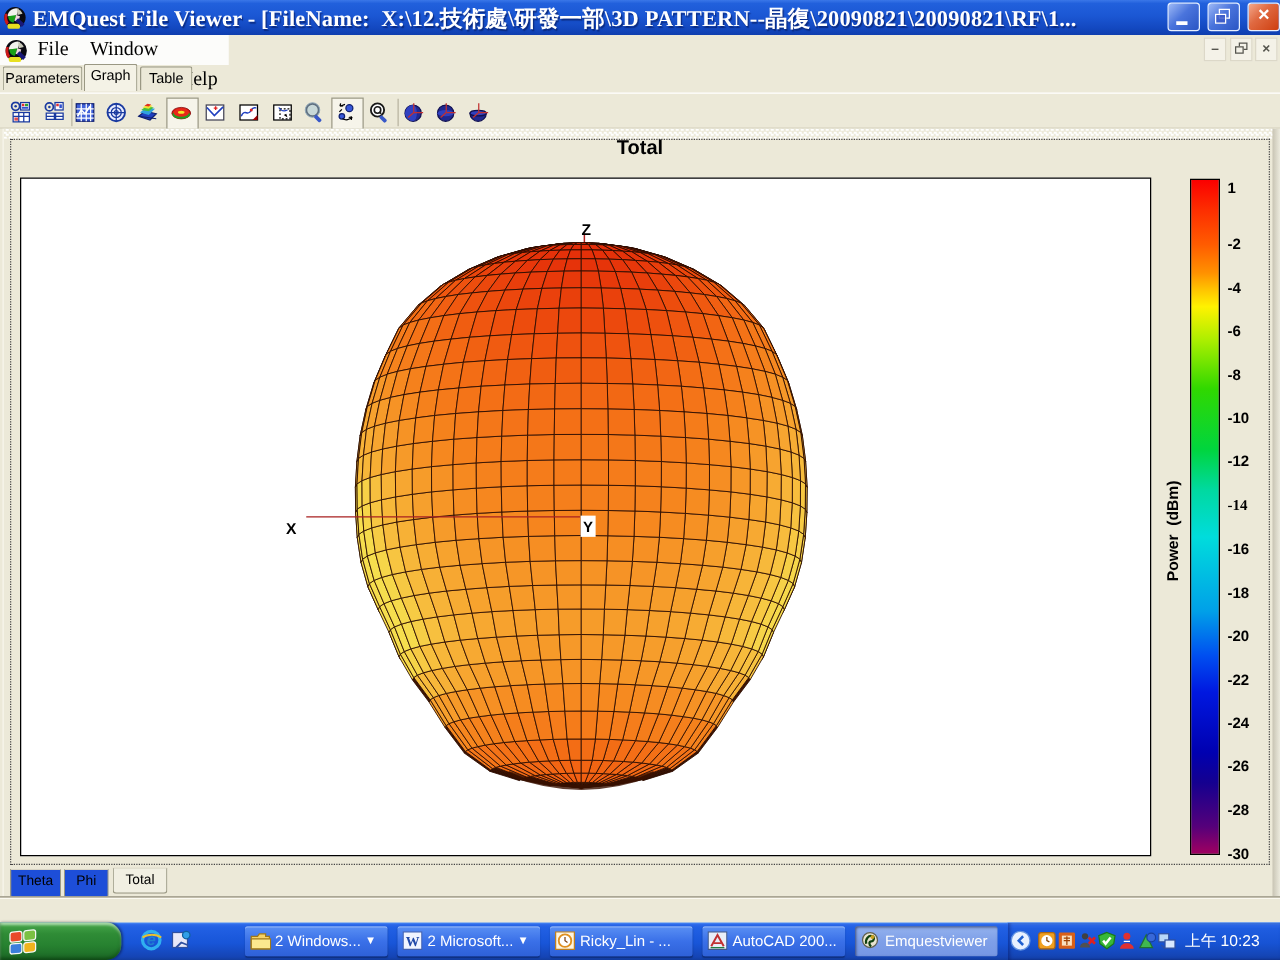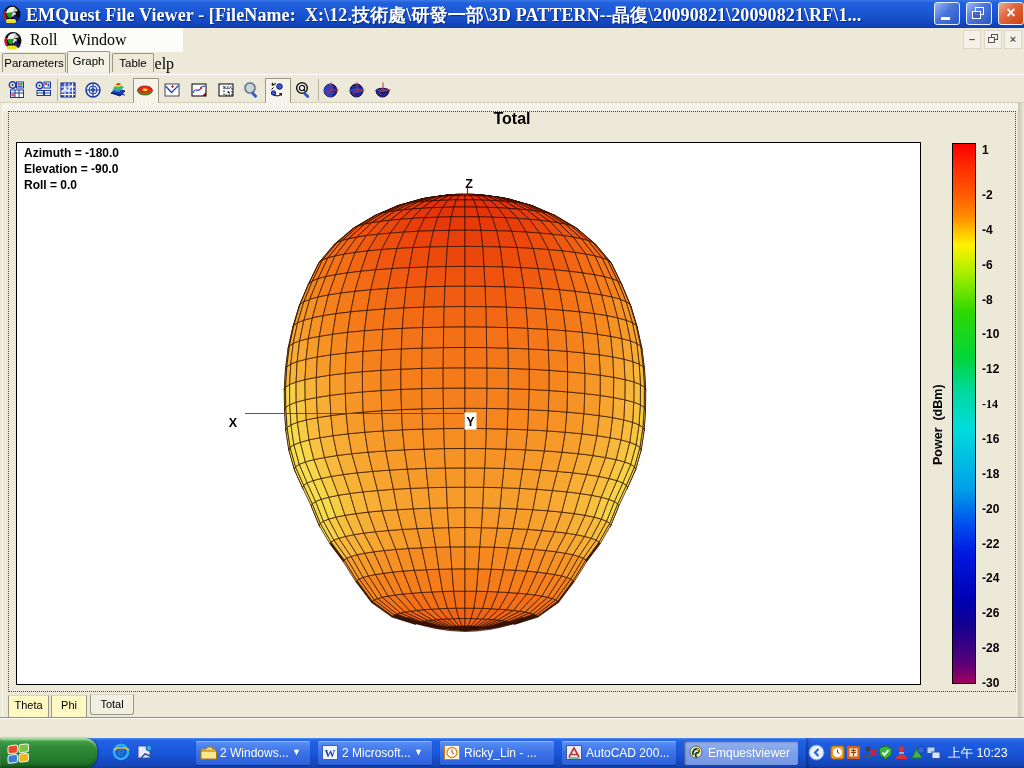--- a/index.html
+++ b/index.html
@@ -20,21 +20,21 @@
 #toolbar{left:0;top:74px;width:1024px;height:29px;background:#ece9d8;border-top:1px solid #ffffff;border-bottom:1px solid #d4d0bc;box-sizing:border-box;}
 .tbtn{top:81px;width:18px;height:18px;}
 #client{left:0;top:103px;width:1024px;height:614px;background:#ece9d8;}
 #checker{left:3px;top:0px;width:1018px;height:8px;background:repeating-conic-gradient(#ffffff 0% 25%, #ece9d8 0% 50%) 0 0/4px 4px;}
 #dotted{left:8px;top:8px;width:1008px;height:581px;border:1px dotted #444;box-sizing:border-box;}
 #gtitle{left:0px;top:7px;width:1024px;text-align:center;font-weight:bold;font-size:16px;color:#000;}
 #plotbox{left:16px;top:39px;width:903px;height:541px;background:#fff;border:1px solid #000;}
 #annot{left:7px;top:2px;font-weight:bold;font-size:12px;line-height:16px;color:#000;}
 #cbar{left:952px;top:40px;width:24px;height:541px;border:1px solid #000;box-sizing:border-box;background:linear-gradient(#fb0000 0%,#fd2e00 4.5%,#ff5c00 9.6%,#ff9100 13.8%,#ffc400 16.3%,#fff200 18.8%,#a8ee00 24%,#30d800 31%,#00d53e 40%,#00d9a0 46%,#00dcdc 53%,#00a0e8 64%,#0050f0 70.5%,#0018e0 76%,#0000b0 85%,#15008f 89.5%,#56007a 96%,#a00060 100%);}
 .cl{left:982px;width:34px;font-weight:bold;font-size:12px;color:#000;height:14px;line-height:14px;}
-.btab{height:24px;background:#fef9c3;border:1px solid #9a9884;border-top:1px solid #d8d4c4;border-radius:0 0 3px 3px;font-size:11px;text-align:center;padding-top:3px;box-sizing:border-box;}
+.btab{height:24px;background:#1d4ed8;border:1px solid #9a9884;border-top:1px solid #d8d4c4;border-radius:0 0 3px 3px;font-size:11px;text-align:center;padding-top:3px;box-sizing:border-box;}
 #statusbar{left:0;top:717px;width:1024px;height:21px;background:#ece9d8;border-top:1px solid #94907f;box-shadow:inset 0 1px 0 #fffef8;box-sizing:border-box;}
 #taskbar{left:0;top:738px;width:1024px;height:30px;background:linear-gradient(#4f8ff7 0%,#2a66e8 6%,#2160e4 14%,#1855d8 55%,#1544b4 92%,#123d9e 100%);}
 .taskbtn{top:741px;height:24px;border-radius:2px;background:linear-gradient(#5a90f4,#3a70e8 50%,#2e61d8);box-shadow:inset 0 1px 0 rgba(255,255,255,.35), 0 1px 1px rgba(0,0,0,.3);color:#fff;font-size:12px;line-height:24px;white-space:nowrap;overflow:hidden;}
 </style>
 </head>
 <body>
 <div class="abs" id="titlebar"></div>
 <svg class="abs" style="left:3px;top:4px;" width="20" height="20" viewBox="0 0 20 20">
     <circle cx="9" cy="10" r="8.5" fill="#0a0a12"></circle>
     <path d="M3,9 a7,7 0 0 1 9,-6 l-2,6 z" fill="#f2f2ee"></path>
@@ -61,21 +61,21 @@
 <svg class="abs" style="left:4px;top:30px;" width="20" height="21" viewBox="0 0 20 20">
     <circle cx="9" cy="10" r="8.5" fill="#0a0a12"></circle>
     <path d="M3,9 a7,7 0 0 1 9,-6 l-2,6 z" fill="#f2f2ee"></path>
     <path d="M10.5,3 a7,7 0 0 1 4.5,4 l-4,1 z" fill="#c8c8b8"></path>
     <path d="M3.5,9 c0,3 2,5 4.5,5 l2,-6 z" fill="#18a018"></path>
     <path d="M1,7 c-1,3 -0.5,7 1.5,9 l1.5,-2 c-1.5,-2 -1.5,-5 -1,-7 z" fill="#cc1818"></path>
     <rect x="3" y="15" width="10" height="4" rx="1.5" fill="#e8e020"></rect>
     <path d="M10,8 l3,1 -1.5,4.5 -3,-1 z" fill="#f0d8e0"></path>
     <rect x="11.5" y="10.5" width="7" height="3.2" transform="rotate(42 11.5 10.5)" fill="#181878"></rect>
   </svg>
-<div class="abs menuitem" style="left:30px;">Roll</div>
+<div class="abs menuitem" style="left:30px;">File</div>
 <div class="abs menuitem" style="left:72px;">Window</div>
 <div class="abs menuitem" style="left:143px;margin-top:24px;">Help</div>
 <div class="abs mdibtn" style="left:963px;">–</div>
 <div class="abs mdibtn" style="left:984px;">
     <div class="abs" style="left:6px;top:3px;width:7px;height:6px;border:1px solid #55554e;box-sizing:border-box;"></div>
     <div class="abs" style="left:3px;top:6px;width:7px;height:6px;border:1px solid #55554e;background:#f4f2e8;box-sizing:border-box;"></div>
   </div>
 <div class="abs mdibtn" style="left:1004px;">×</div>
 <div class="abs ttab" style="left:2px;width:64px;">Parameters</div>
 <div class="abs ttab" style="left:67px;width:43px;top:51px;height:22px;background:#f4f2e6;">Graph</div>
@@ -205,21 +205,20 @@
       <line x1="9" y1="9" x2="4.5" y2="13"></line>
     </g>
   </svg>
 <div class="abs" id="client">
   <div class="abs" id="checker"></div>
   <div class="abs" style="left:1018px;top:0;width:6px;height:614px;background:linear-gradient(90deg,#c8c4b4,#eceadd);"></div>
   <div class="abs" style="left:2px;top:0;width:1px;height:614px;background:#f8f6ec;"></div>
   <div class="abs" id="dotted"></div>
   <div class="abs" id="gtitle">Total</div>
   <div class="abs" id="plotbox">
-    <div class="abs" id="annot">Azimuth = -180.0<br>Elevation = -90.0<br>Roll = 0.0</div>
     <svg class="abs" style="left:0px;top:0px;" width="901" height="539" viewBox="17 143 901 539">
 <line x1="467.5" y1="187" x2="467.5" y2="196" stroke="#b22222" stroke-width="1.2"></line>
 <g stroke="#2a0c00" stroke-width="0.7" stroke-linejoin="round">
 <polygon points="465.0,630.3 465.0,630.3 441.8,627.8 440.9,628.2" fill="#3f1402"></polygon>
 <polygon points="465.0,630.3 465.0,630.3 489.1,628.2 488.2,627.8" fill="#3f1402"></polygon>
 <polygon points="415.7,624.5 416.0,623.8 392.5,616.0 392.0,617.1" fill="#3f1402"></polygon>
 <polygon points="514.0,623.8 514.3,624.5 538.0,617.1 537.5,616.0" fill="#3f1402"></polygon>
 <polygon points="320.3,527.5 319.2,525.4 311.2,505.9 312.3,508.2" fill="#3f1402"></polygon>
 <polygon points="610.8,525.4 609.7,527.5 617.7,508.2 618.8,505.9" fill="#3f1402"></polygon>
 <polygon points="465.0,630.3 465.0,630.3 443.0,627.5 441.8,627.8" fill="#3f1402"></polygon>

